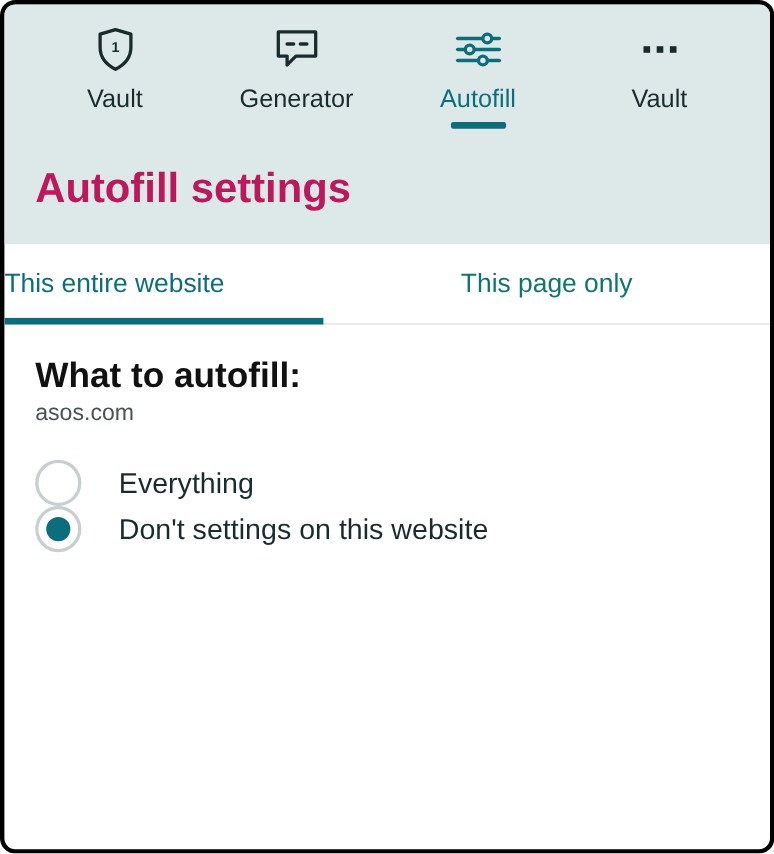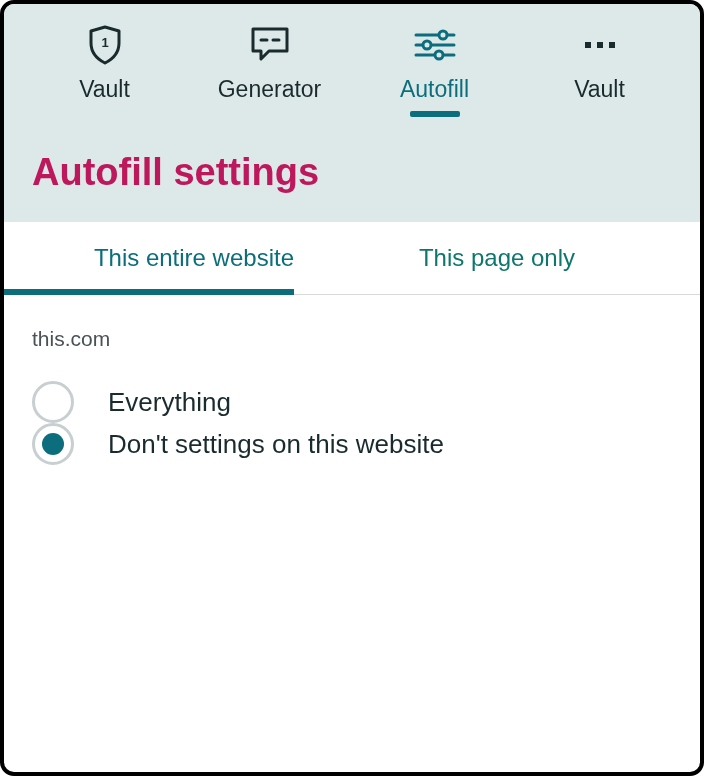--- a/index.html
+++ b/index.html
@@ -64,21 +64,21 @@
     .scope-tab {
       padding: 22px 0;
       font-size: 24px;
       font-weight: 500;
       text-align: center;
       cursor: pointer;
       position: relative;
       color: #0f766e;
     }
     .scope-tab.left { width: 290px; padding-left: 28px; text-align: left; padding-left: 62px;}
-    .scope-tab.left { width: 290px; text-align: right; padding-left: 0;}
+    .scope-tab.left { width: 290px; text-align: left; padding-left: 0;}
     .scope-tab.right { flex: 1; text-align: center; }
     .scope-tab.active { color: #0c6e7c; }
     .scope-tab.active::after {
       content: "";
       position: absolute;
       left: 0; right: 0; bottom: -1px;
       height: 6px;
       background: #0c6e7c;
     }
     .content { padding: 28px 28px 0 28px; }
@@ -166,21 +166,22 @@
   <div class="scope-tabs">
     <div class="scope-tab left active">
       <span>This entire website</span>
     </div>
     <div class="scope-tab right">
       <span>This page only</span>
     </div>
   </div>
 
   <div class="content">
-    <div class="domain">this.com</div>
+    <div class="section-title">What to autofill:</div>
+    <div class="domain">asos.com</div>
 
     <div class="options">
 
       <div class="option">
         <span class="radio"></span>
         <span class="opt-label">Everything</span>
       </div>
 
 
       <div class="option selected">

